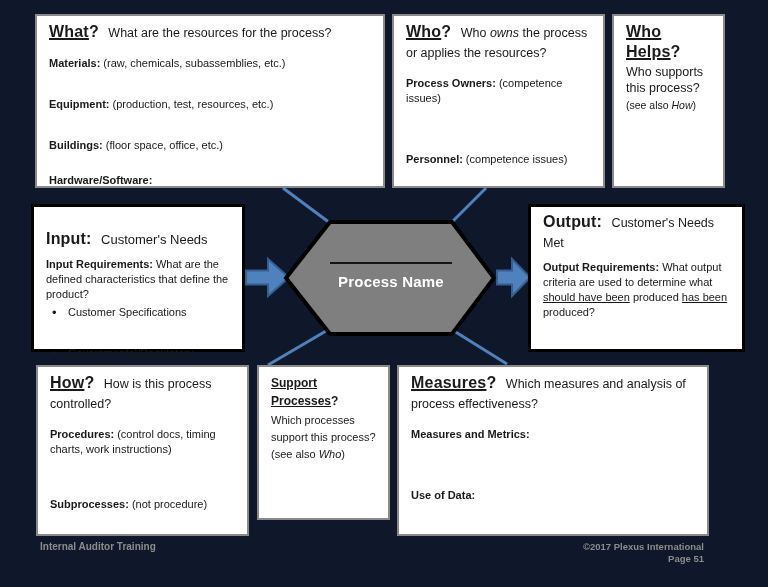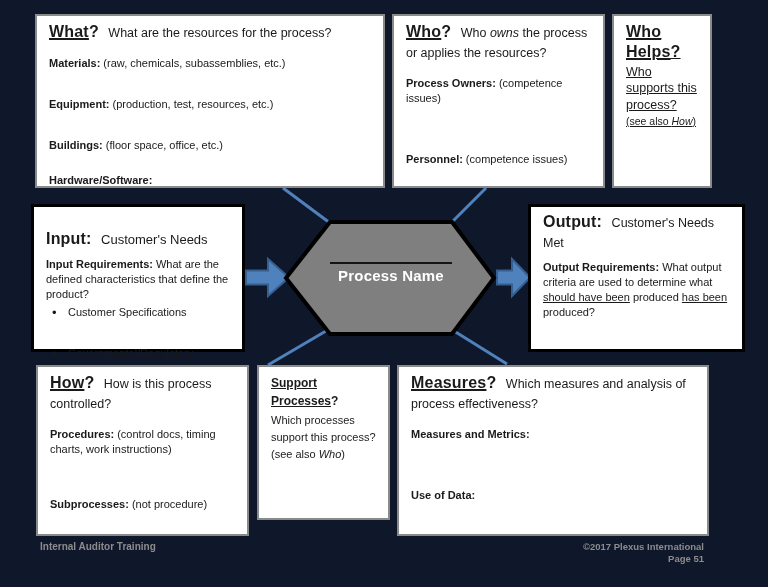--- a/index.html
+++ b/index.html
@@ -21,21 +21,21 @@
   .item { font-size:11px; line-height:1.35; }
   .item b { margin-right:3px; }
   .mt8 { margin-top:8px; } .mt14 { margin-top:14px; } .mt20 { margin-top:20px; }
   .mt26 { margin-top:26px; } .mt40 { margin-top:40px; } .mt46 { margin-top:46px; }
   .bullets { list-style:none; margin:4px 0 0 0; padding:0; font-size:11px; }
   .bullets li { position:relative; padding-left:22px; margin-bottom:29px; }
   .bullets li:before { content:"\2022"; position:absolute; left:6px; top:-1px; font-size:13px; }
   .see-also { font-size:10.5px; }
   #process-label {
     position:absolute; left:330px; top:262px; width:122px; z-index:3;
-    border-top:2px solid #141414; padding-top:3px; text-align:center;
+    border-top:2px solid #141414; padding-top:9px; text-align:center;
     color:#ffffff; font-weight:bold; font-size:15px; letter-spacing:.2px;
   }
   .support-title { font-size:12px; font-weight:bold; }
   #footer-left {
     position:absolute; left:40px; top:541px; font-size:10px; font-weight:bold; color:#8c8c8c; z-index:2;
   }
   #footer-right {
     position:absolute; right:64px; top:541px; font-size:9.5px; font-weight:bold;
     color:#8c8c8c; text-align:right; line-height:1.3; z-index:2;
   }
@@ -80,21 +80,21 @@
       <span class="hq"><span>Who </span><i>owns</i><span> the process or applies the resources?</span></span>
     </div>
     <div class="item mt14">
       <b>Process Owners:</b><span>(competence issues)</span>
     </div>
     <div class="item mt46">
       <b>Personnel:</b><span>(competence issues)</span>
     </div>
   </div>
 
-  <div class="box" style="left:612px; top:14px; width:100px; height:174px;text-decoration:underline;">
+  <div class="box" style="left:612px; top:14px; width:113px; height:174px;">
     <div class="hd-line">
       <span class="hd"><u>Who Helps</u><span>?</span></span>
     </div>
     <div class="hq" style="line-height:1.3;">
       <span>Who supports this process?</span>
       <span class="see-also"><span>(see also </span><i>How</i><span>)</span></span>
     </div>
   </div>
 
   <div class="box thick" style="left:31px; top:204px; width:214px; height:148px; padding-top:22px;">

